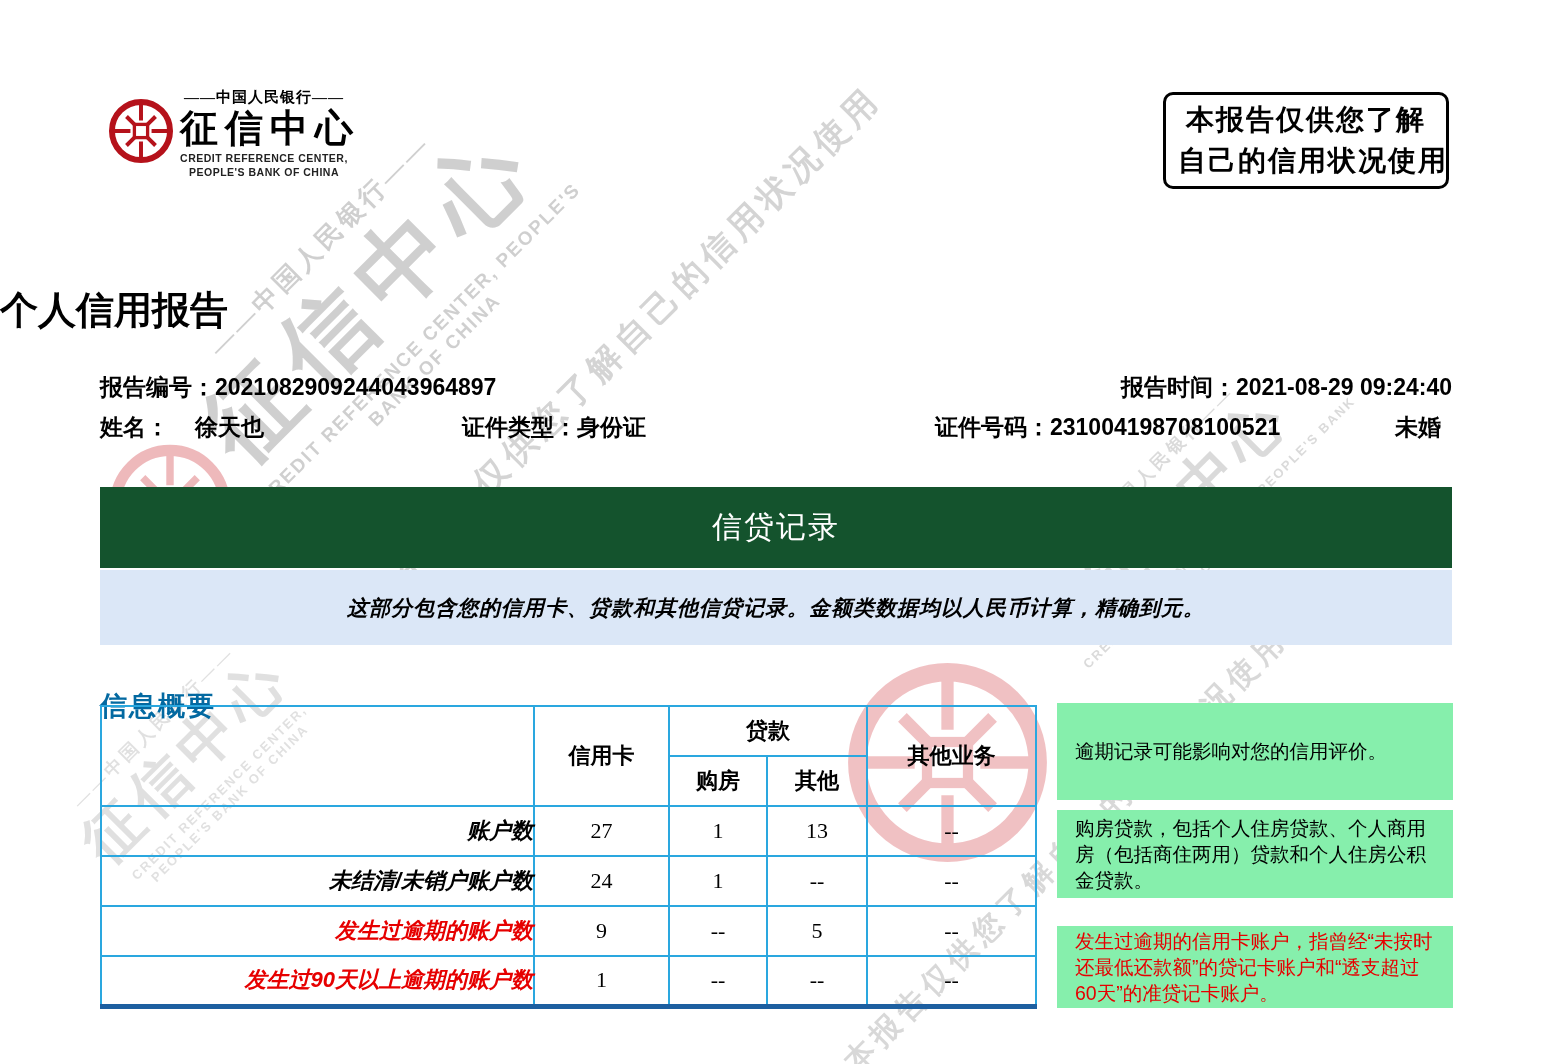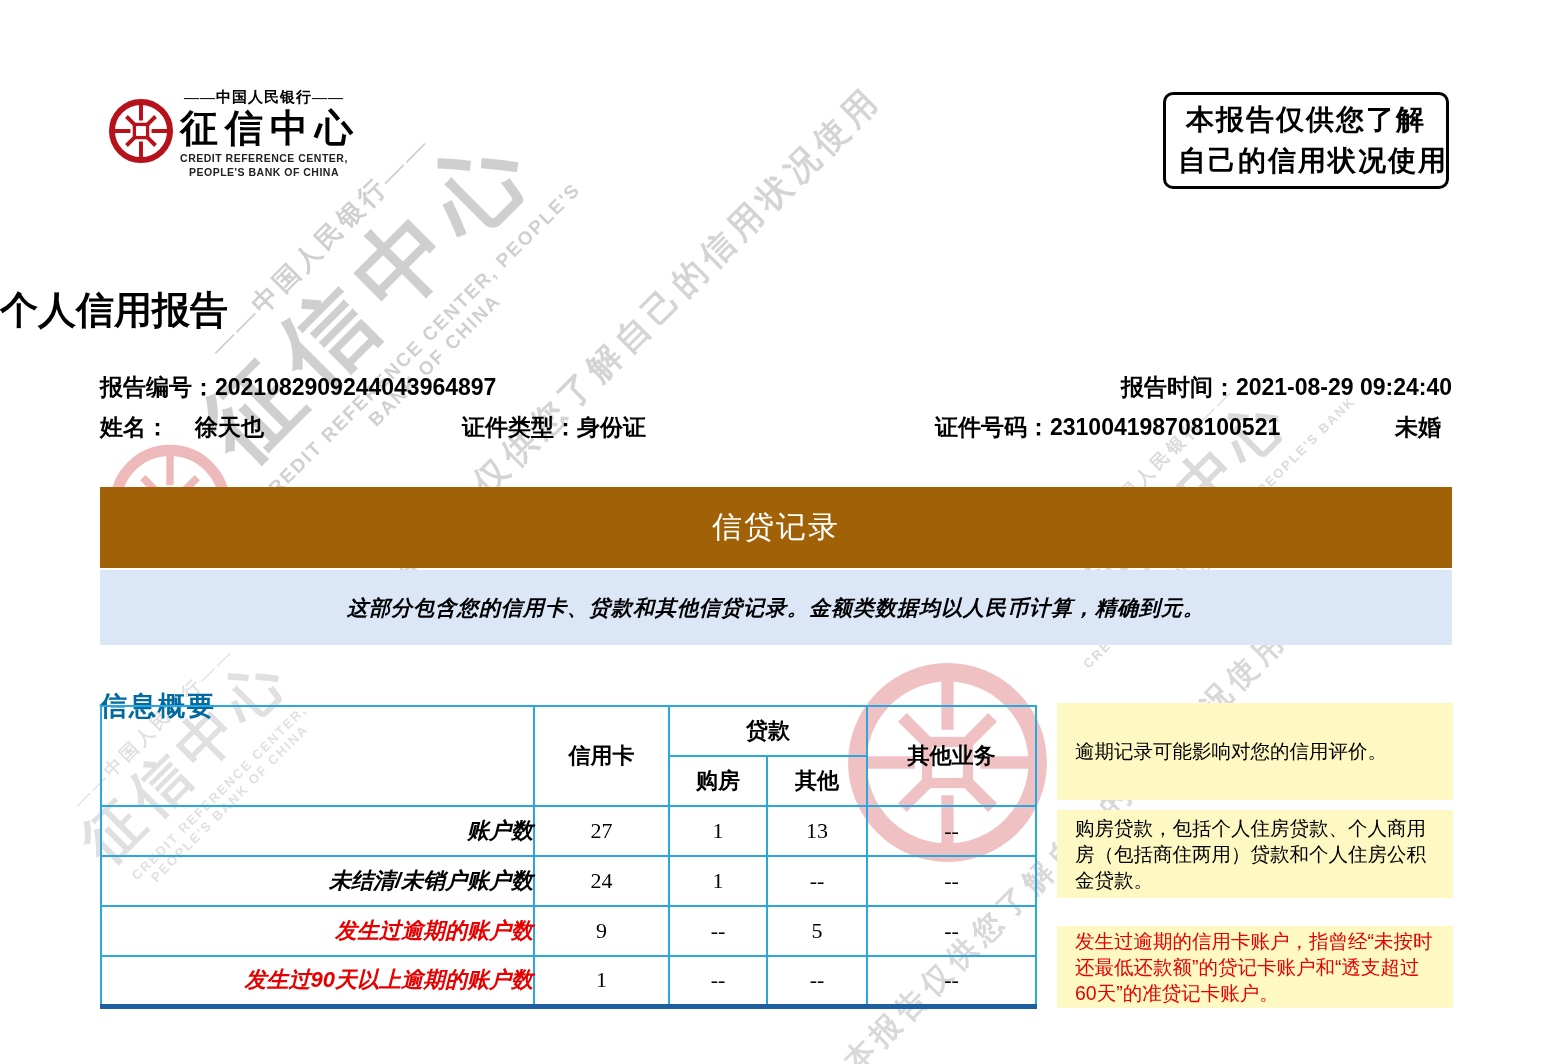--- a/index.html
+++ b/index.html
@@ -28,35 +28,35 @@
   .logo-eng{font-weight:bold;font-size:10.5px;letter-spacing:.5px;line-height:1.35;color:#222;}
   .notice-box{
     position:absolute;left:1163px;top:92px;width:256px;z-index:2;
     border:3px solid #000;border-radius:10px;padding:5px 12px;
     font-weight:bold;font-size:28px;letter-spacing:2px;line-height:1.45;text-align:center;white-space:nowrap;
   }
   
   .report-title{position:absolute;left:0;top:285px;width:1552px;font-size:38px;font-weight:bold;z-index:2;}
   .info{position:absolute;z-index:2;font-size:23px;font-weight:bold;white-space:nowrap;text-align:center;}
   
-  .banner{position:absolute;left:100px;top:487px;width:1352px;height:81px;background:#a16207;z-index:2;
+  .banner{position:absolute;left:100px;top:487px;width:1352px;height:81px;background:#14532d;z-index:2;
     display:flex;align-items:center;justify-content:center;color:#fff;font-size:30px;letter-spacing:2px;}
   .band{position:absolute;left:100px;top:570px;width:1352px;height:75px;background:#dbe7f7;z-index:2;
     display:flex;align-items:center;justify-content:center;font-size:21px;font-weight:bold;font-style:italic;letter-spacing:1px;}
   .section-title{position:absolute;left:100px;top:688px;z-index:2;color:#0369a1;font-size:27px;font-weight:bold;letter-spacing:2px;}
   
   table.summary{position:absolute;left:100px;top:705px;z-index:2;border-collapse:collapse;table-layout:fixed;background:transparent;}
   table.summary td,table.summary th{border:2px solid #2aa7df;padding:0;font-size:22px;}
   table.summary{border-bottom:5px solid #1d5fa0;}
   table.summary th{font-weight:bold;text-align:center;}
   td.lbl{text-align:right;padding-left:14px;font-weight:bold;font-style:italic;}
   td.val{text-align:center;font-family:"Liberation Serif",serif;font-size:24px;font-weight:normal;border-radius:8px;}
   tr.row-red td.lbl{color:#e60000;}
   
-  .note{position:absolute;left:1057px;width:396px;background:#fef9c3;z-index:2;
+  .note{position:absolute;left:1057px;width:396px;background:#86efac;z-index:2;
     display:flex;align-items:center;box-sizing:border-box;padding:10px 18px;font-size:19.5px;line-height:1.35;}
   .note.red{color:#e60000;}
 </style>
 </head>
 <body>
 
 <div class="wm-layer">
 
   <div class="wm" style="left:150px;top:205px;width:450px;">
     <div class="wm-bank">——中国人民银行——</div>

